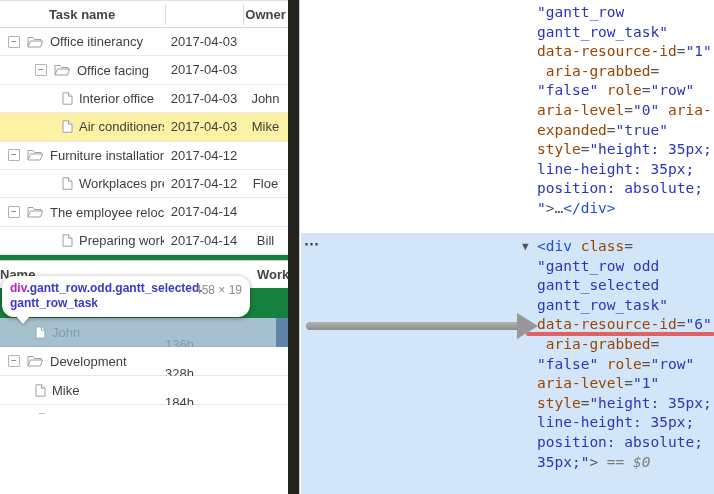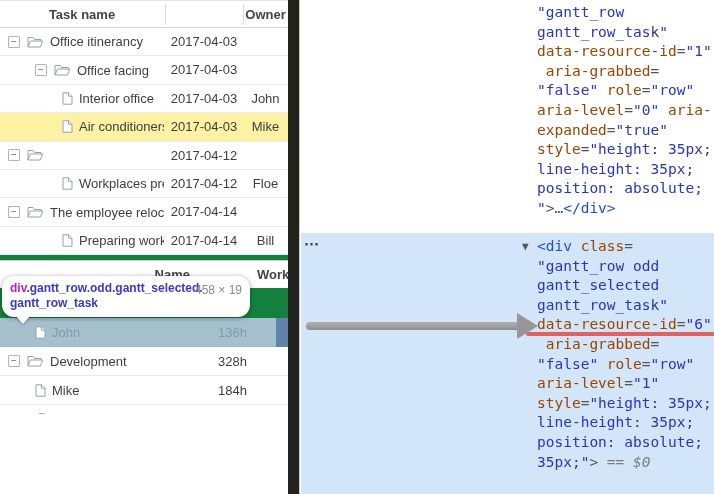--- a/index.html
+++ b/index.html
@@ -19,28 +19,28 @@
   .cell-name{position:absolute;left:0;top:0;width:164px;height:100%;display:flex;align-items:center;overflow:hidden;white-space:nowrap}
   .lbl{font-size:13px;color:#3e3e3e;white-space:nowrap}
   .cell-start{position:absolute;left:165px;top:0;width:78px;height:100%;line-height:28.4px;text-align:center;font-size:13px;color:#3e3e3e}
   .cell-owner{position:absolute;left:243px;top:0;width:45px;height:100%;line-height:28.4px;text-align:center;font-size:13px;color:#3e3e3e}
   .exp{flex:0 0 auto;width:12px;height:12px;border:1px solid #b3b3b3;border-radius:1px;background:#fff;color:#666;
        font-size:10px;line-height:9px;text-align:center;margin-right:7px;cursor:pointer}
   .ic{flex:0 0 auto;margin-right:6px}
 
   
   .rhead{position:absolute;left:0;top:260px;width:288px;height:28px;border-top:1px solid #c9c9c9;background:#fff}
-  .rh-name{position:absolute;left:0;top:0;width:190px;height:27px;line-height:27px;text-align:right;font-size:13px;font-weight:bold;color:#454545}
+  .rh-name{position:absolute;left:0;top:0;width:190px;height:27px;line-height:27px;text-align:left;font-size:13px;font-weight:bold;color:#454545}
   .rh-workl{position:absolute;left:257px;top:0;height:27px;line-height:27px;font-size:13px;font-weight:bold;color:#454545;white-space:nowrap}
   .rrows{position:absolute;left:0;top:318px;width:288px}
   .rrow{position:relative;height:29px;border-bottom:1px solid #e9e9e9;background:#fff}
   .rrow.sel{background:#a6c1ce;border-bottom-color:#9cb8c6}
   .rrow.sel .lbl,.rrow.sel .cell-hours{color:#7d9cae}
   .rrow.sel svg *{stroke:#87a5b4}
-  .cell-hours{position:absolute;left:165px;top:0;width:82px;height:100%;line-height:29px;text-align:right;font-size:13px;color:#3e3e3e}
+  .cell-hours{position:absolute;left:165px;top:12px;width:82px;height:100%;line-height:29px;text-align:left;font-size:13px;color:#3e3e3e}
   .sel-ext{position:absolute;left:276px;top:318px;width:12px;height:29px;background:#5f83a9}
 
   
   .tooltip{position:absolute;left:2px;top:276px;width:248px;background:#fff;border-radius:12px;
            box-shadow:0 1px 5px rgba(0,0,0,.4);padding:5px 8px 6px 8px;z-index:8;min-height:36px}
   .tt-sel{width:196px;font-size:12px;font-weight:bold;line-height:15px;word-break:break-all}
   .tt-tag{color:#b81fb8}
   .tt-cls{color:#3a3ac2}
   .tt-dims{position:absolute;right:8px;top:7px;font-size:12px;color:#8a8a8a}
   .tt-caret{position:absolute;left:14px;bottom:-7px;width:0;height:0;
@@ -134,20 +134,21 @@
           <div class="cell-start">2017-04-03</div>
           <div class="cell-owner">Mike</div>
         </div>
         <div class="grow">
           <div class="cell-name" style="padding-left: 8px;">
             <div class="exp">−</div>
             <svg width="17" height="12" viewBox="0 0 17 12" class="ic">
               <path d="M1 11 V1.5 H6 L7.5 3.5 H14 V5" fill="#fff" stroke="#9aa0a6" stroke-width="1"></path>
               <path d="M1 11 L3.4 5 H15.6 L13.4 11 Z" fill="#fff" stroke="#9aa0a6" stroke-width="1"></path>
             </svg>
+            <span class="lbl">Furniture installation</span>
           </div>
           <div class="cell-start">2017-04-12</div>
           <div class="cell-owner"></div>
         </div>
         <div class="grow">
           <div class="cell-name" style="padding-left: 62px;">
             <svg width="11" height="13" viewBox="0 0 11 13" class="ic">
               <path d="M1 .8 H6.5 L10 4.2 V12.2 H1 Z" fill="#fff" stroke="#9aa0a6" stroke-width="1"></path>
               <path d="M6.5 .8 V4.2 H10" fill="#fff" stroke="#9aa0a6" stroke-width="1"></path>
             </svg>

